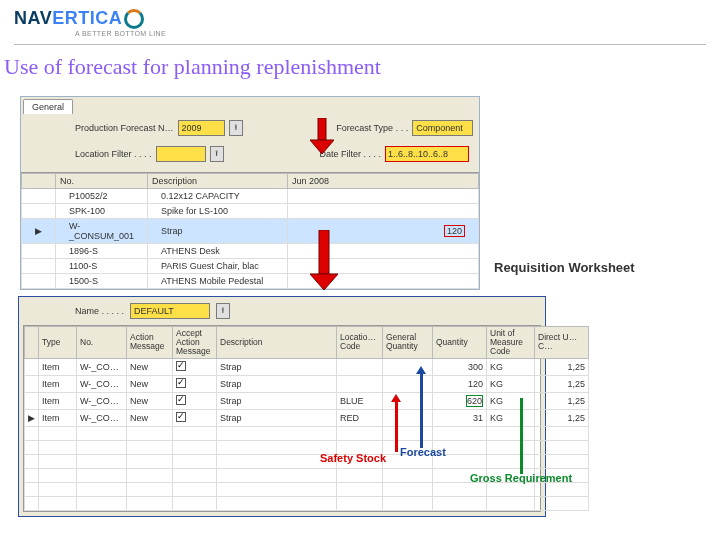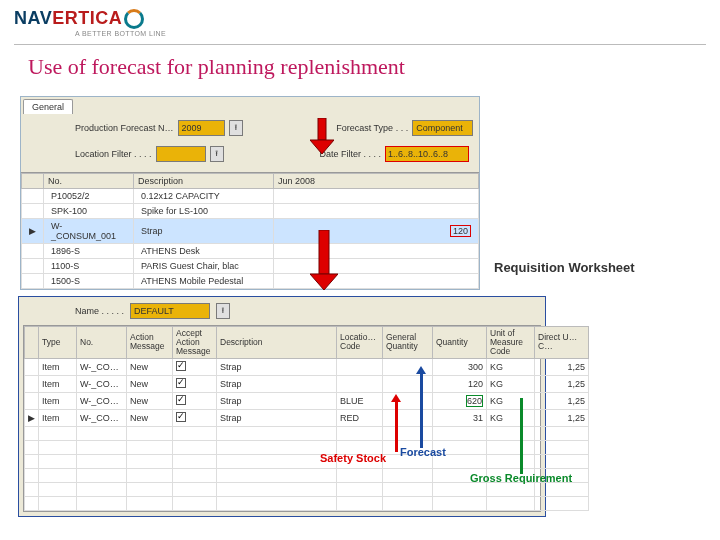--- a/index.html
+++ b/index.html
@@ -1,35 +1,35 @@
 <!DOCTYPE html>
 <html><head>
 <meta charset="utf-8">
 <style>
   * { box-sizing: border-box; margin: 0; padding: 0; }
   body { font-family: Tahoma, Arial, sans-serif; font-size: 10px; background: #fff; width: 720px; height: 540px; position: relative; color: #333; }
   .logo { position: absolute; top: 8px; left: 14px; display: flex; align-items: center; }
   .logo-text { font-size: 18px; font-weight: bold; letter-spacing: 0.5px; }
   .logo-text .nav { color: #0a3d62; }
-  .logo-text .ert { color: #b91c1c; }
+  .logo-text .ert { color: #3b82f6; }
   .logo-circle { width: 20px; height: 20px; border: 3px solid #0a7a8c; border-top-color:#d87b1a; border-radius: 50%; margin-left: 2px; display:inline-block; vertical-align:middle;}
   .tagline { font-size: 7px; color: #888; position:absolute; top:30px; left:75px; letter-spacing:0.4px;}
   .hr-line { position:absolute; top:44px; left:14px; right:14px; height:1px; background:#bbb;}
-  .slide-title { position: absolute; top: 54px; left: 28px; font-size: 22px; color: #be185d; font-family: 'Times New Roman', serif; }
+  .slide-title { position: absolute; top: 54px; left: 4px; font-size: 22px; color: #8b5cf6; font-family: 'Times New Roman', serif; }
   .panel1 { position: absolute; top: 96px; left: 20px; width: 460px; border: 1px solid #9db4c8; background: #ece9d8; }
   .tab-row { display:flex; padding:2px 2px 0 2px;}
   .tab { background:#fff; border:1px solid #999; border-bottom:none; padding:2px 8px; font-size:9px; border-radius:2px 2px 0 0;}
   .filter-row { display:flex; align-items:center; padding:6px 6px 10px 6px; background:#ece9d8; gap:4px;}
   .lbl { font-size:9px; white-space:nowrap;padding-left:48px; }
-  .field { background:#eab308; border:1px solid #7a7a7a; height:16px; padding:0 3px; font-size:9px; display:flex; align-items:center;}
+  .field { background:#fde047; border:1px solid #7a7a7a; height:16px; padding:0 3px; font-size:9px; display:flex; align-items:center;}
   .picker { width:14px; height:16px; background:#e0e0e0; border:1px solid #7a7a7a; display:flex; align-items:center; justify-content:center; font-size:8px;}
   .grid { background:#fff; border-top:1px solid #999;}
   .grid table { border-collapse: collapse; width:100%; }
   .grid th { background:#ece9d8; border:1px solid #bbb; font-weight:normal; font-size:9px; padding:2px 4px; text-align:left;}
-  .grid td { border:1px solid #ddd; font-size:9px; padding:2px 7px; height:14px;margin-left:16px;}
+  .grid td { border:1px solid #ddd; font-size:9px; padding:2px 13px; height:14px;margin-left:16px;}
   .sel-row td { background:#cce4ff; }
   .highlight-box { border:1px solid #d00; padding:0 2px;}
   .red-arrow-down1 { position:absolute; top:118px; left:310px; }
   .arrow-svg { display:block;}
   .red-arrow-down2 { position:absolute; top:230px; left:310px; }
   .req-label { position:absolute; top:260px; left:494px; font-size:13px; font-weight:bold; color:#333; }
   .panel2 { position:absolute; top:296px; left:18px; width:528px; border:1px solid #2a4ea0; background:#ece9d8;}
   .panel2-hdr { display:flex; align-items:center; padding:6px 8px; gap:6px;}
   .grid2 { background:#fff; margin:0 4px 4px 4px; border:1px solid #999; }
   .grid2 table { border-collapse:collapse; width:100%; table-layout:fixed;}

